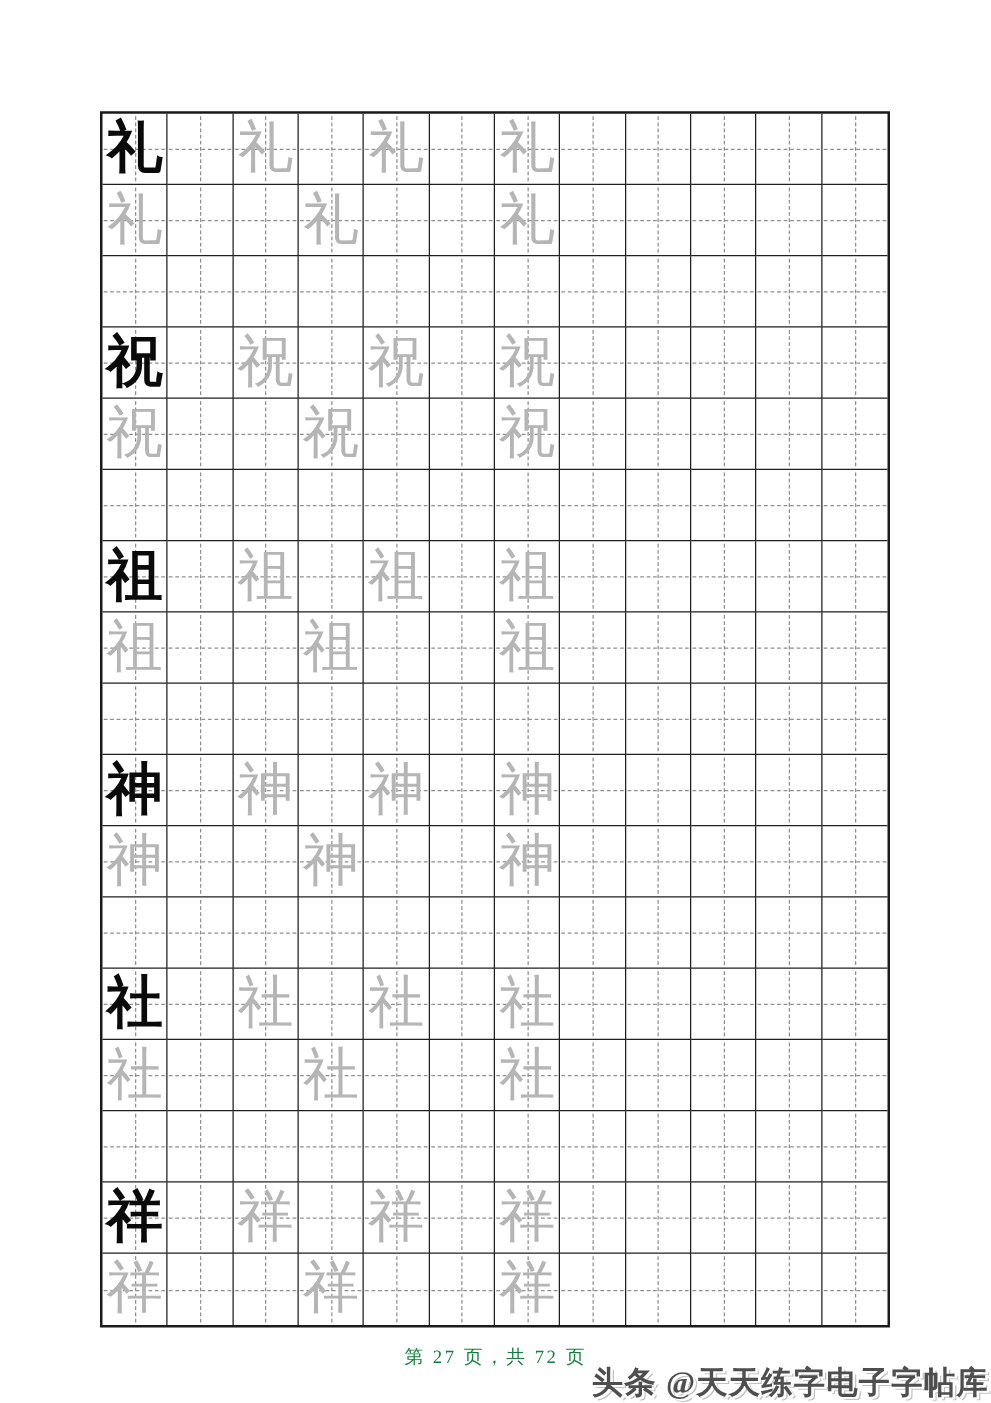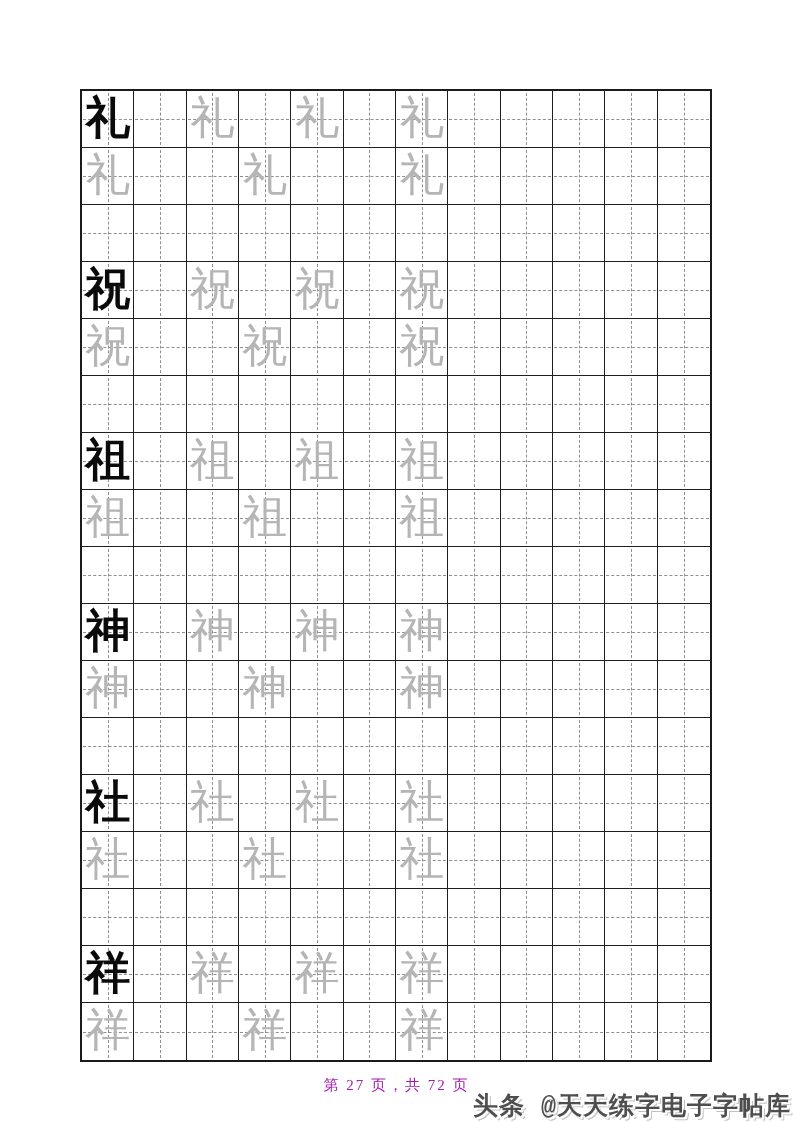--- a/index.html
+++ b/index.html
@@ -57,27 +57,27 @@
   }
   .char.solid { color: var(--solid-color, #0a0a0a); font-weight: 600; }
   .char.trace { color: var(--trace-color, #b5b5b5); font-weight: 400; }
   .page-info {
     position: absolute;
     left: 0; right: 0;
     top: 1076px;
     text-align: center;
     font-size: 15px;
     letter-spacing: 2px;
-    color: #a21caf;
+    color: #15803d;
   }
   .watermark {
     position: absolute;
     right: 2px;
     top: 1089px;
-    font-family: Liberation Mono, monospace;
+    font-family: Liberation Serif, serif;
     font-weight: bold;
     font-size: 25px;
     letter-spacing: 1px;
     color: #4e4e4e;
     text-shadow: 2px 2px 0 #ffffff, 3px 3px 0 #c2c2c2;
     white-space: nowrap;
   }
 </style>
 </head>
 <body>

